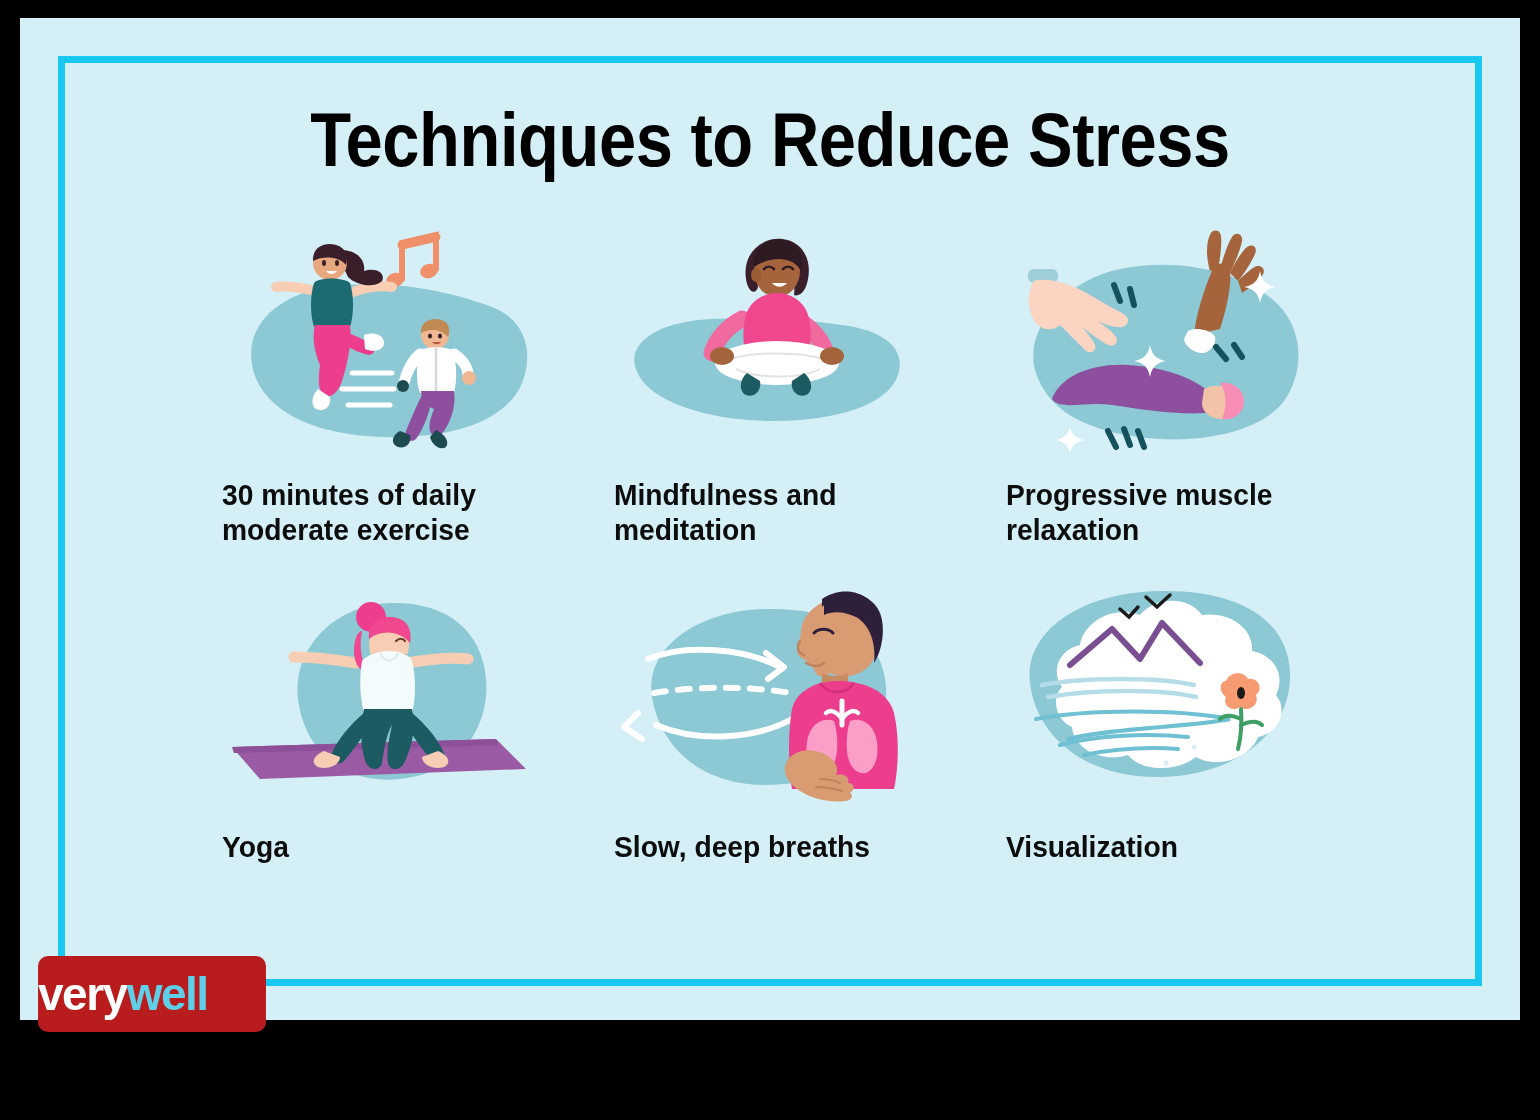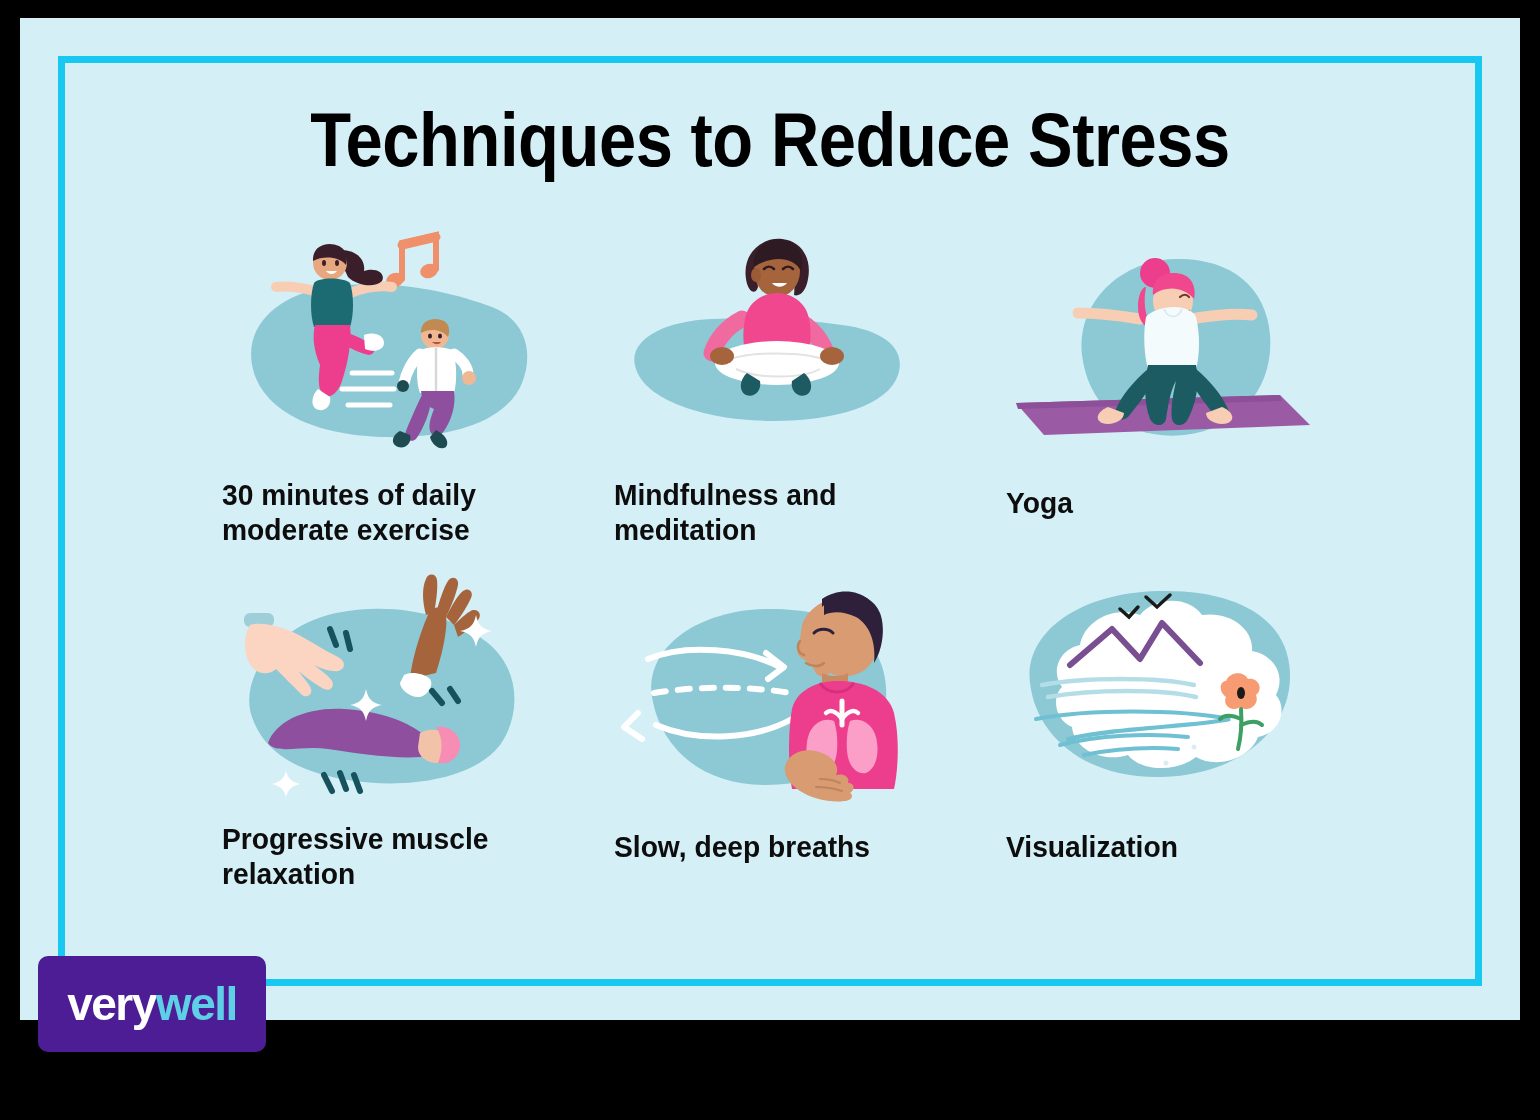--- a/index.html
+++ b/index.html
@@ -100,26 +100,25 @@
   }
   .row2 .art { height: 250px; }
   .row2 .caption { margin-top: 12px; }
 
   
   .logo {
     position: absolute;
     left: 18px;
     top: 938px;
     width: 228px;
-    height: 96px;
-    background: #4c1d95;
+    height: 76px;
+    background: #b91c1c;
     border-radius: 10px;
     display: flex;
     align-items: center;
-    justify-content: center;
   }
   .logo-text {
     font-family: "Liberation Sans", sans-serif;
     font-weight: bold;
     font-size: 46px;
     letter-spacing: -1.5px;
   }
   .logo-very { color: #ffffff; }
   .logo-well { color: #5ecfe6; }
 </style>
@@ -227,56 +226,20 @@
             <path d="M130 146 C150 156 196 156 214 146" stroke="#e2e2e2" stroke-width="2" fill="none"></path>
 
             <ellipse cx="116" cy="133" rx="12" ry="9" fill="#a5643c"></ellipse>
             <ellipse cx="226" cy="133" rx="12" ry="9" fill="#a5643c"></ellipse>
 
             <path d="M141 150 C134 156 132 168 140 172 C148 175 156 168 154 158 Z" fill="#1d5b63"></path>
             <path d="M198 150 C206 156 208 168 200 172 C192 175 184 168 186 158 Z" fill="#1d5b63"></path>
           </svg>
         </div>
         <div class="caption">Mindfulness and meditation</div>
-      </div>
-
-      <div class="cell row2">
-        <div class="art">
-          <svg viewBox="0 0 330 250" xmlns="http://www.w3.org/2000/svg">
-
-            <path d="M84 132 C78 80 122 38 176 36 C230 34 268 62 272 112 C276 162 244 206 186 212 C128 218 90 182 84 132 Z" fill="#8cc9d4"></path>
-
-            <path d="M18 180 L282 172 L312 202 L46 212 Z" fill="#9b5ba4"></path>
-            <path d="M18 180 L282 172 L284 178 L20 186 Z" fill="#8d4f97"></path>
-
-            <path d="M142 96 C118 92 96 90 80 90" stroke="#f7cdb4" stroke-width="11" fill="none" stroke-linecap="round"></path>
-            <path d="M192 96 C216 92 238 90 254 92" stroke="#f7cdb4" stroke-width="11" fill="none" stroke-linecap="round"></path>
-
-            <circle cx="157" cy="50" r="15" fill="#ec3e8c"></circle>
-
-            <path d="M148 64 C144 86 150 100 156 104 C150 108 140 100 140 84 C140 72 144 64 148 64 Z" fill="#f0478f"></path>
-
-            <ellipse cx="175" cy="78" rx="20" ry="23" fill="#f7cdb4"></ellipse>
-            <path d="M155 72 C153 54 170 46 186 52 C196 56 198 68 196 76 C186 64 168 62 155 72 Z" fill="#f0478f"></path>
-            <path d="M182 74 C185 71 189 71 191 74" stroke="#6a3b2a" stroke-width="2.2" fill="none" stroke-linecap="round"></path>
-            <path d="M178 88 C182 91 188 91 191 88" stroke="#b5553f" stroke-width="2.5" fill="none" stroke-linecap="round"></path>
-
-            <path d="M148 94 C152 88 166 84 176 84 C186 84 196 88 198 94 C202 110 202 132 198 146 L150 146 C146 132 145 110 148 94 Z" fill="#f4fbfc"></path>
-            <path d="M166 86 C170 96 180 96 184 86" stroke="#dde9ec" stroke-width="2" fill="none"></path>
-
-            <path d="M150 142 L198 142 C202 162 198 180 190 196 C186 204 176 204 174 196 C172 184 176 168 178 158
-                     C172 168 170 184 168 196 C166 204 156 204 152 196 C146 180 146 160 150 142 Z" fill="#1d5b63"></path>
-            <path d="M150 146 C136 158 124 172 118 186 C114 194 124 200 130 194 C140 182 150 168 156 158 Z" fill="#1d5b63"></path>
-            <path d="M198 146 C212 158 224 172 230 186 C234 194 224 200 218 194 C208 182 198 168 192 158 Z" fill="#1d5b63"></path>
-
-            <path d="M110 184 C100 188 96 196 104 200 C114 203 126 198 126 190 Z" fill="#f7cdb4"></path>
-            <path d="M224 184 C234 188 238 196 230 200 C220 203 208 198 208 190 Z" fill="#f7cdb4"></path>
-          </svg>
-        </div>
-        <div class="caption">Yoga</div>
       </div>
 
       <div class="cell">
         <div class="art">
           <svg viewBox="0 0 330 250" xmlns="http://www.w3.org/2000/svg">
 
             <path d="M38 150 C24 110 64 58 122 46 C180 34 240 48 274 76 C308 104 306 150 286 178 C262 210 200 222 140 214 C84 206 50 186 38 150 Z" fill="#8cc9d4"></path>
 
             <rect x="30" y="46" width="30" height="14" rx="6" fill="#9ecfd8"></rect>
             <path d="M36 58 C48 54 72 60 92 72 C104 79 116 86 124 90 C132 94 132 102 124 104 C118 105 108 102 100 98
@@ -315,20 +278,56 @@
             </g>
           </svg>
         </div>
         <div class="caption">Progressive muscle relaxation</div>
       </div>
 
       <div class="cell row2">
         <div class="art">
           <svg viewBox="0 0 330 250" xmlns="http://www.w3.org/2000/svg">
 
+            <path d="M84 132 C78 80 122 38 176 36 C230 34 268 62 272 112 C276 162 244 206 186 212 C128 218 90 182 84 132 Z" fill="#8cc9d4"></path>
+
+            <path d="M18 180 L282 172 L312 202 L46 212 Z" fill="#9b5ba4"></path>
+            <path d="M18 180 L282 172 L284 178 L20 186 Z" fill="#8d4f97"></path>
+
+            <path d="M142 96 C118 92 96 90 80 90" stroke="#f7cdb4" stroke-width="11" fill="none" stroke-linecap="round"></path>
+            <path d="M192 96 C216 92 238 90 254 92" stroke="#f7cdb4" stroke-width="11" fill="none" stroke-linecap="round"></path>
+
+            <circle cx="157" cy="50" r="15" fill="#ec3e8c"></circle>
+
+            <path d="M148 64 C144 86 150 100 156 104 C150 108 140 100 140 84 C140 72 144 64 148 64 Z" fill="#f0478f"></path>
+
+            <ellipse cx="175" cy="78" rx="20" ry="23" fill="#f7cdb4"></ellipse>
+            <path d="M155 72 C153 54 170 46 186 52 C196 56 198 68 196 76 C186 64 168 62 155 72 Z" fill="#f0478f"></path>
+            <path d="M182 74 C185 71 189 71 191 74" stroke="#6a3b2a" stroke-width="2.2" fill="none" stroke-linecap="round"></path>
+            <path d="M178 88 C182 91 188 91 191 88" stroke="#b5553f" stroke-width="2.5" fill="none" stroke-linecap="round"></path>
+
+            <path d="M148 94 C152 88 166 84 176 84 C186 84 196 88 198 94 C202 110 202 132 198 146 L150 146 C146 132 145 110 148 94 Z" fill="#f4fbfc"></path>
+            <path d="M166 86 C170 96 180 96 184 86" stroke="#dde9ec" stroke-width="2" fill="none"></path>
+
+            <path d="M150 142 L198 142 C202 162 198 180 190 196 C186 204 176 204 174 196 C172 184 176 168 178 158
+                     C172 168 170 184 168 196 C166 204 156 204 152 196 C146 180 146 160 150 142 Z" fill="#1d5b63"></path>
+            <path d="M150 146 C136 158 124 172 118 186 C114 194 124 200 130 194 C140 182 150 168 156 158 Z" fill="#1d5b63"></path>
+            <path d="M198 146 C212 158 224 172 230 186 C234 194 224 200 218 194 C208 182 198 168 192 158 Z" fill="#1d5b63"></path>
+
+            <path d="M110 184 C100 188 96 196 104 200 C114 203 126 198 126 190 Z" fill="#f7cdb4"></path>
+            <path d="M224 184 C234 188 238 196 230 200 C220 203 208 198 208 190 Z" fill="#f7cdb4"></path>
+          </svg>
+        </div>
+        <div class="caption">Yoga</div>
+      </div>
+
+      <div class="cell row2">
+        <div class="art">
+          <svg viewBox="0 0 330 250" xmlns="http://www.w3.org/2000/svg">
+
             <path d="M46 130 C38 82 90 44 158 42 C226 40 276 64 280 120 C284 180 230 218 160 218 C92 218 54 178 46 130 Z" fill="#8cc9d4"></path>
 
             <g stroke="#ffffff" stroke-width="6" fill="none" stroke-linecap="round" stroke-linejoin="round">
               <path d="M42 92 C80 76 140 82 174 100"></path>
               <path d="M160 86 L178 100 L162 112"></path>
               <path d="M50 158 C92 176 150 172 186 152"></path>
               <path d="M32 146 L18 160 L36 172"></path>
             </g>
             <g stroke="#ffffff" stroke-width="6" fill="none" stroke-linecap="round" stroke-dasharray="12 12">
               <path d="M48 126 C96 118 150 120 184 126"></path>

